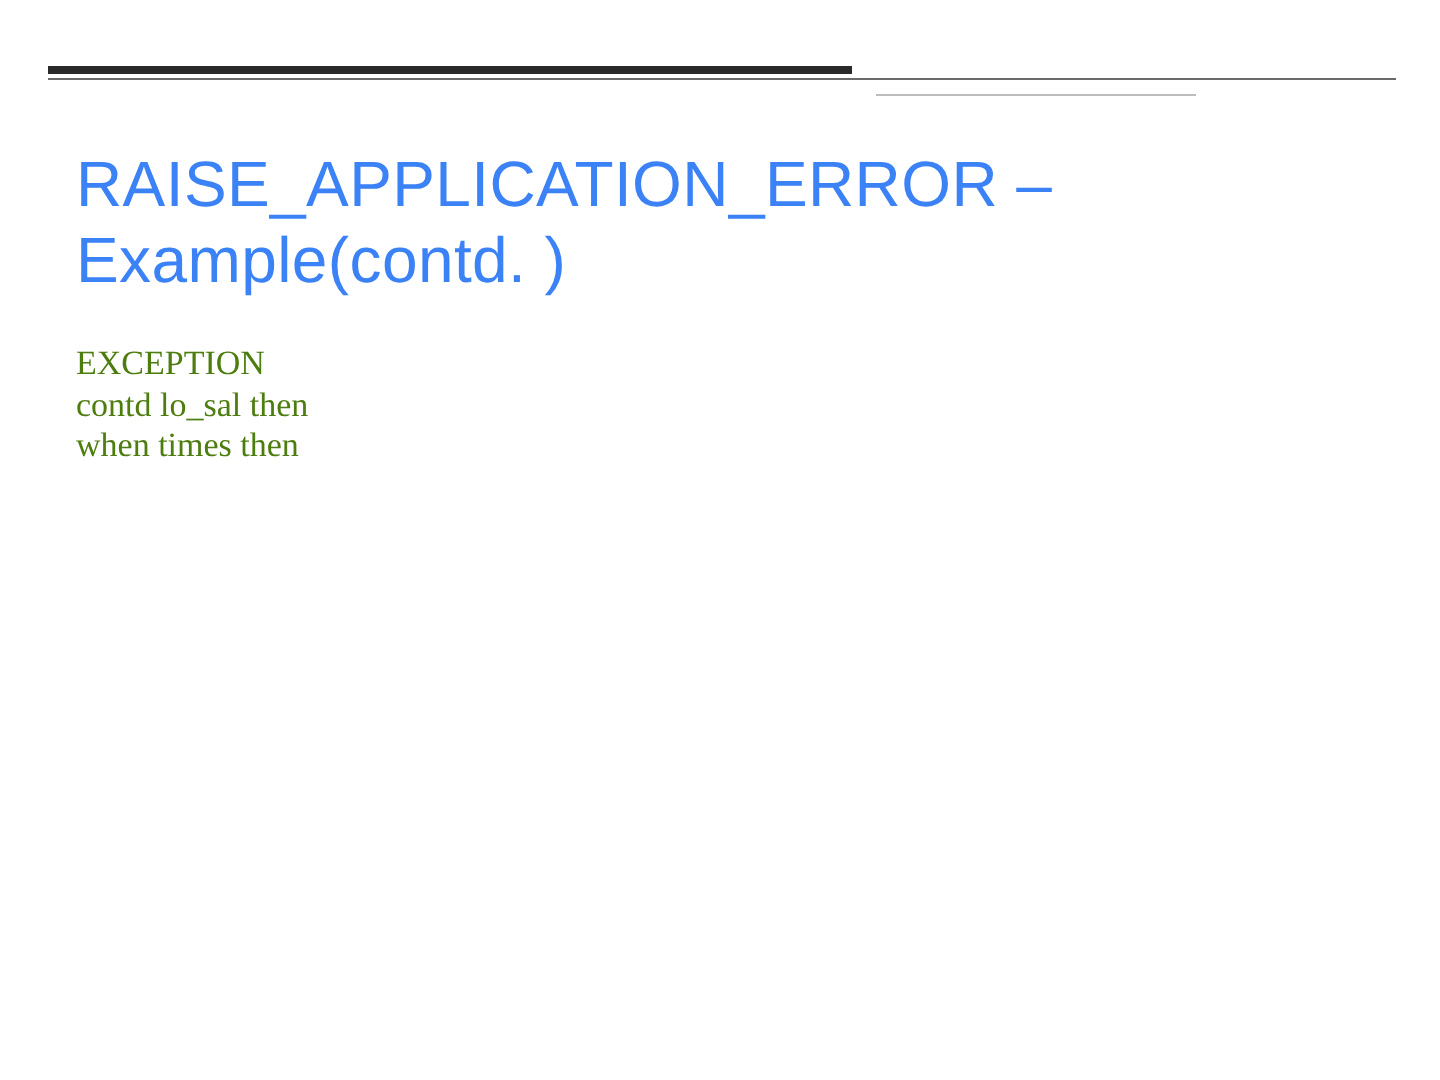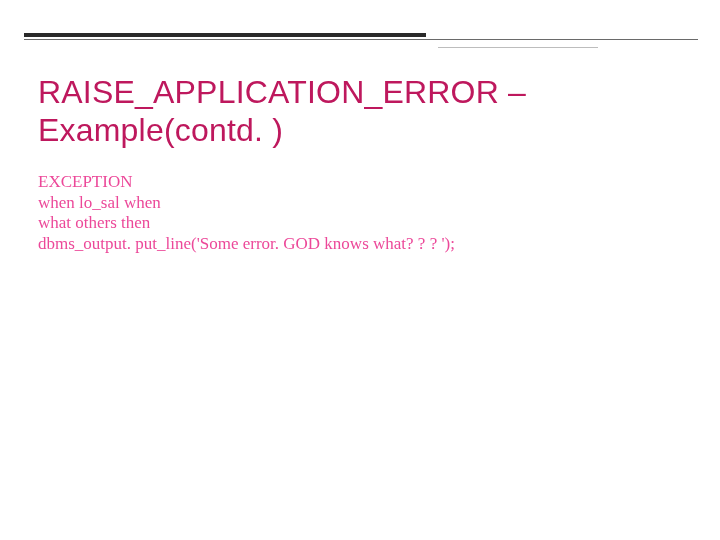--- a/index.html
+++ b/index.html
@@ -47,47 +47,46 @@
     background: #bdbdbd;
   }
   .title {
     position: absolute;
     left: 38px;
     top: 74px;
     width: 640px;
     font-family: "Trebuchet MS", "Segoe UI", Arial, sans-serif;
     font-size: 32px;
     line-height: 1.18;
-    color: #be185d;
+    color: #3b82f6;
     font-weight: 400;
     letter-spacing: 0.2px;
   }
   .body {
     position: absolute;
     left: 38px;
     top: 172px;
     width: 648px;
     font-family: Georgia, "Times New Roman", serif;
     font-size: 17px;
     line-height: 1.22;
-    color: #ec4899;
+    color: #4d7c0f;
   }
   .body-line {
     display: block;
   }
 </style>
 </head>
 <body>
 
 <div class="slide">
   <div class="top-rule thick"></div>
   <div class="top-rule-line"></div>
   <div class="top-rule-tail"></div>
 
   <div class="title">RAISE_APPLICATION_ERROR – Example(contd. )</div>
 
   <div class="body">
     <span class="body-line">EXCEPTION</span>
-    <span class="body-line">when lo_sal when</span>
-    <span class="body-line">what others then</span>
-    <span class="body-line">dbms_output. put_line('Some error. GOD knows what? ? ? ');</span>
+    <span class="body-line">contd lo_sal then</span>
+    <span class="body-line">when times then</span>
   </div>
 </div>
 
 </body></html>

